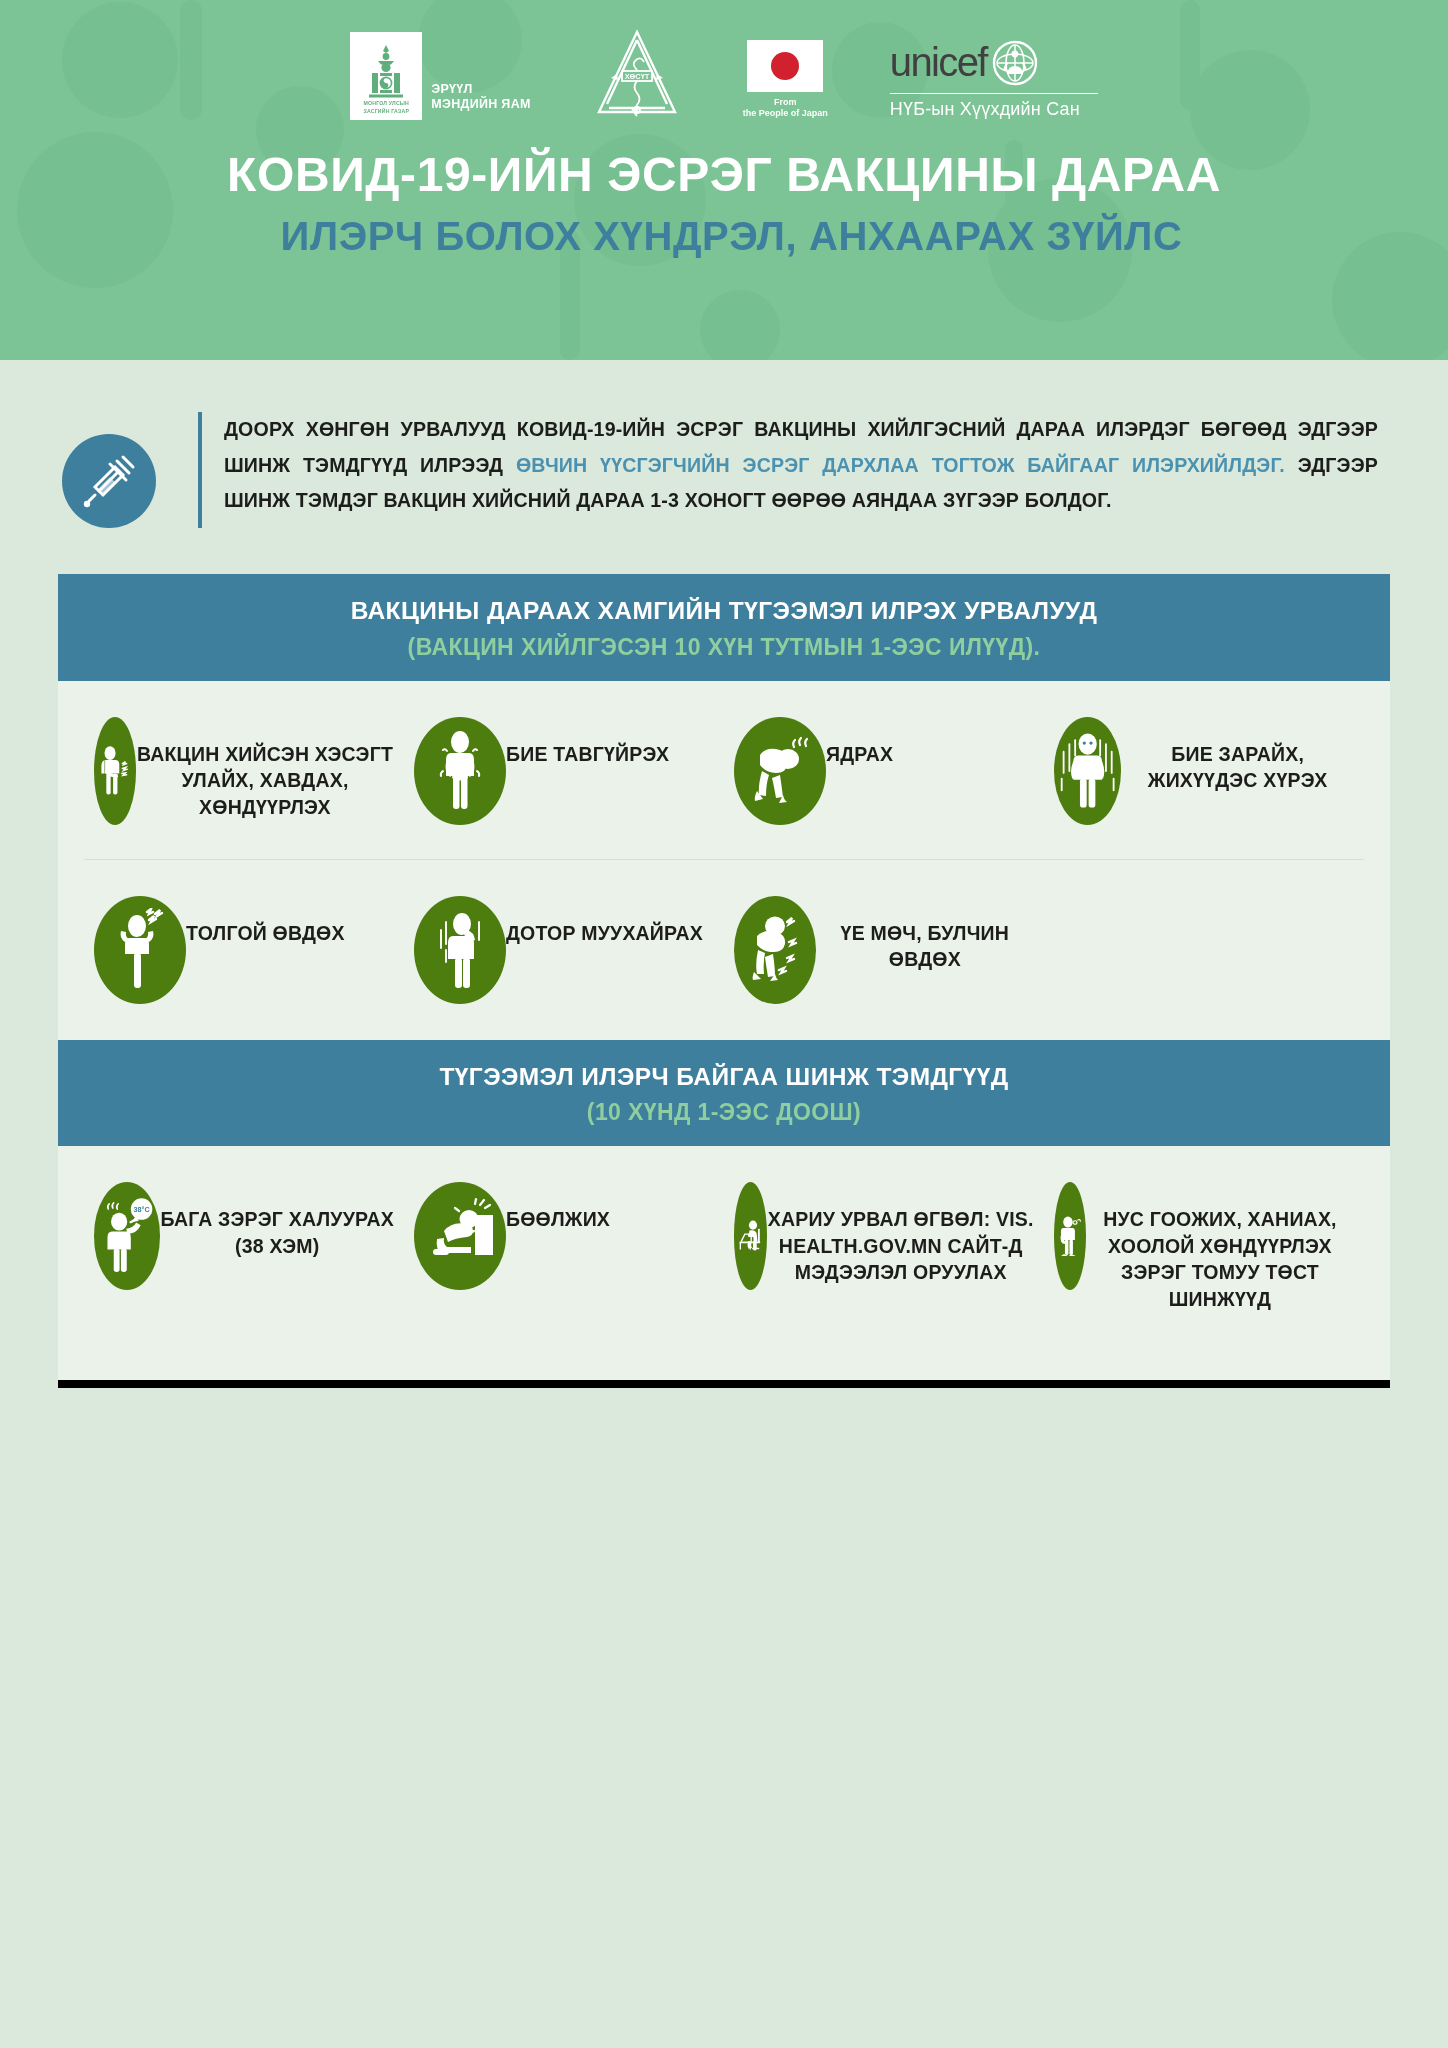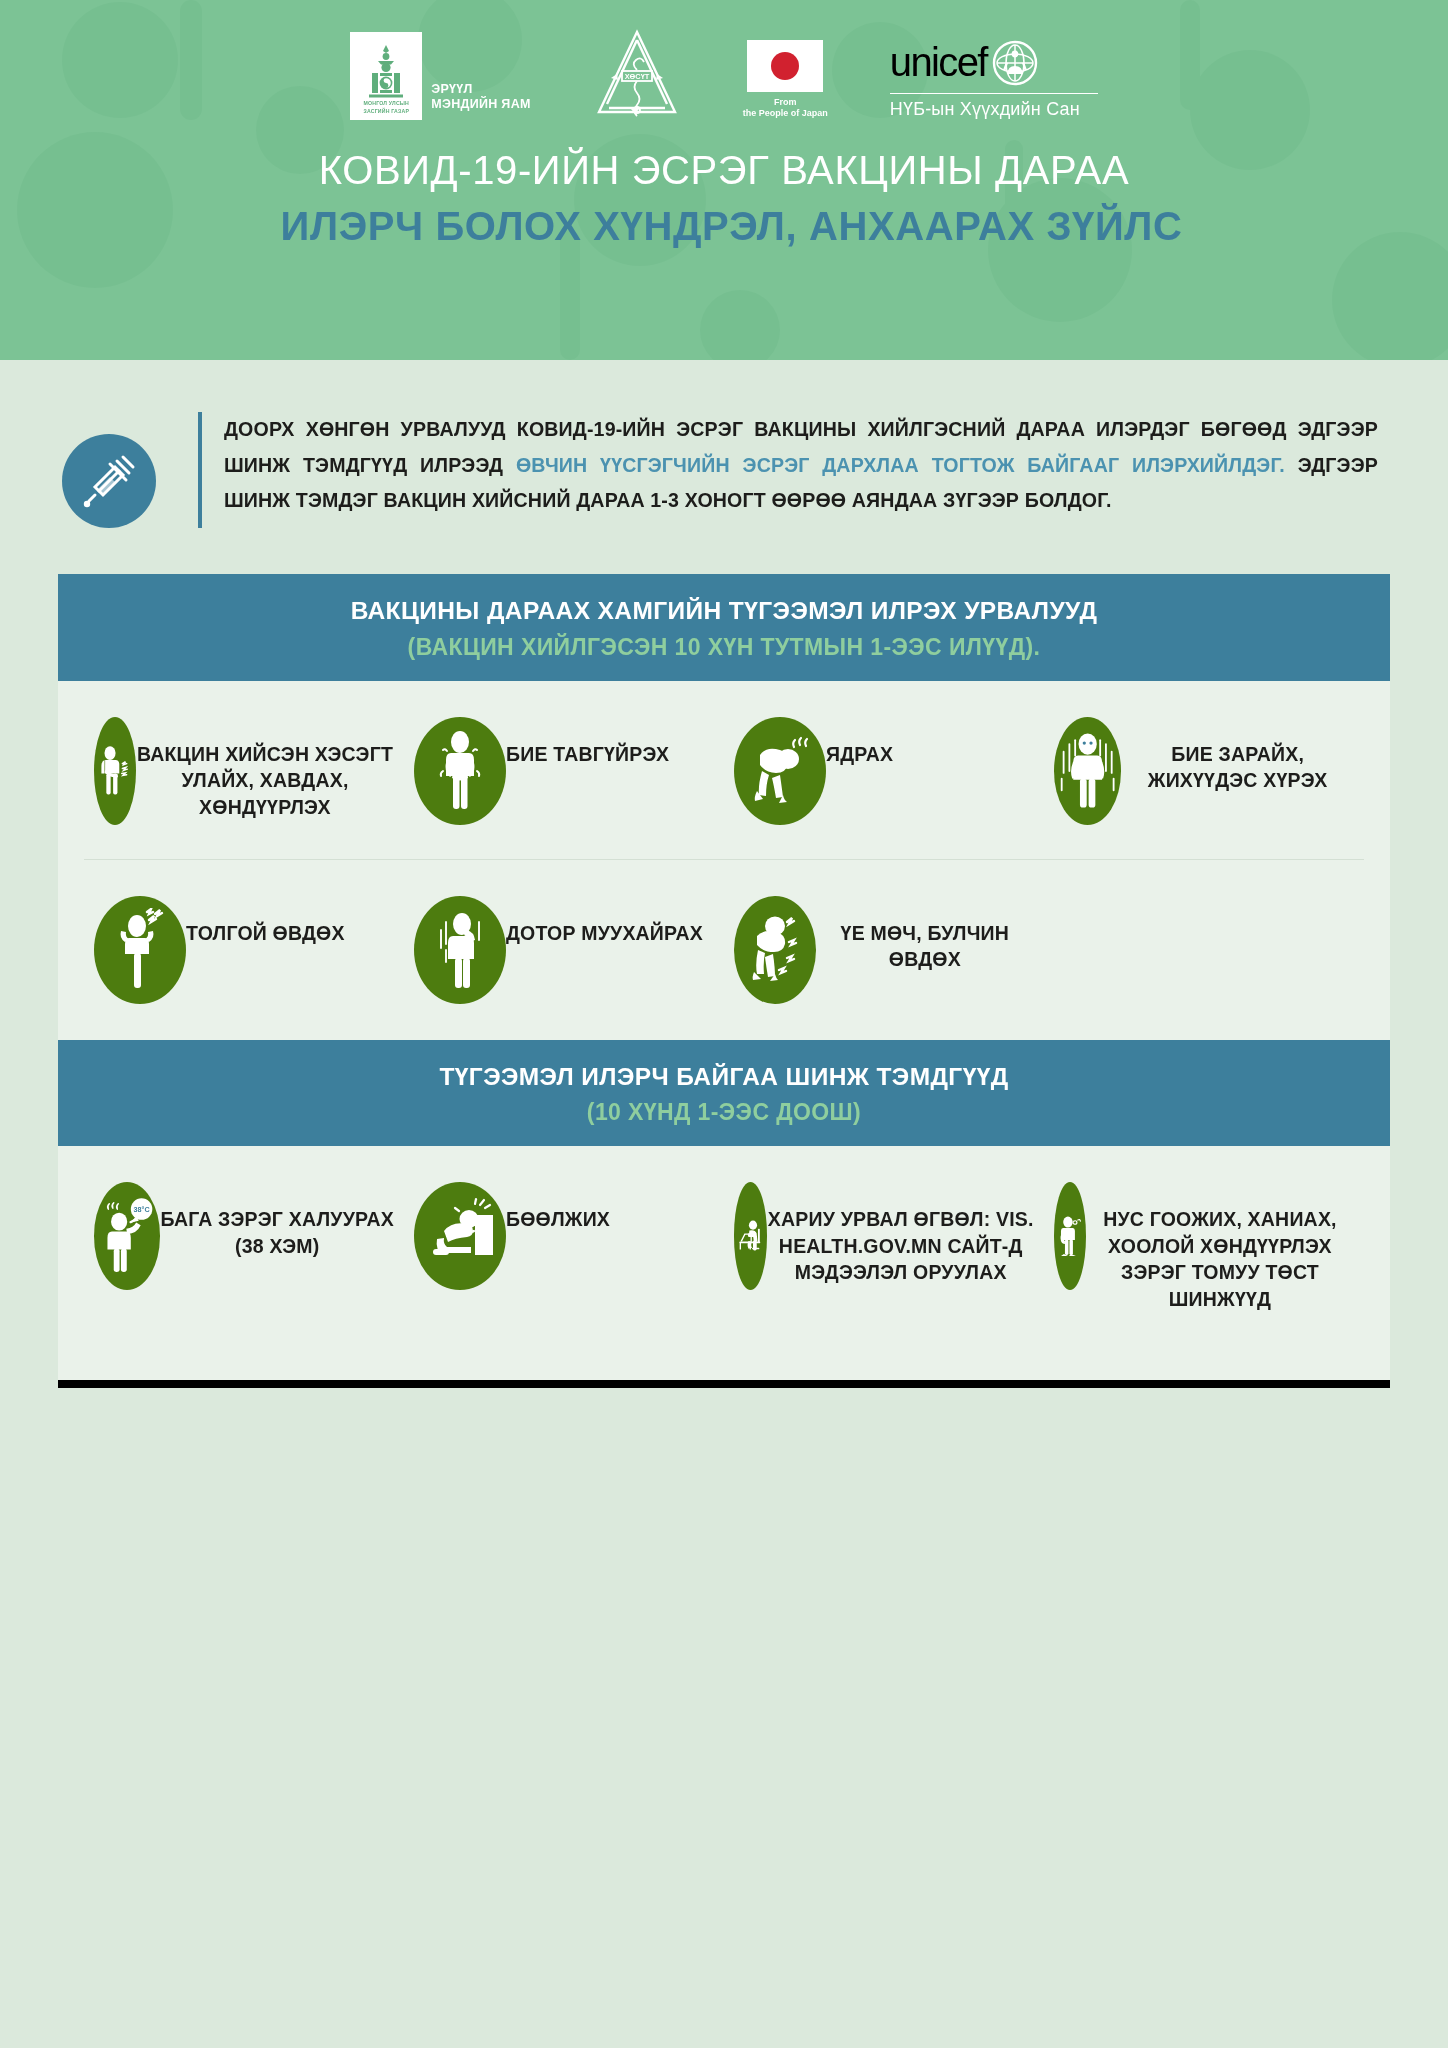--- a/index.html
+++ b/index.html
@@ -61,30 +61,30 @@
   }
   .jp-dot { width:28px; height:28px; border-radius:50%; background:#d1212f; }
   .jp-txt {
     margin-top:5px; font-size:9px; font-weight:bold; color:#fff;
     line-height:1.3; text-align:center;
   }
   
   .unicef { display:flex; flex-direction:column; align-items:flex-start; }
   .unicef-top { display:flex; align-items:center; gap:5px; }
   .unicef-word {
-    font-size:40px; color:#000000; letter-spacing:-1.6px;
+    font-size:40px; color:#404040; letter-spacing:-1.6px;
     line-height:.92; font-family:"Liberation Sans", sans-serif;
   }
   .unicef-emblem { width:46px; height:46px; }
   .unicef-rule { width:208px; height:1.4px; background:#fff; margin:7px 0 5px; }
   .unicef-sub { font-size:18px; color:#fff; letter-spacing:.2px; }
 
   .title-wrap { position:relative; text-align:center; margin-top:26px; }
   .title-1 {
-    font-size:40px; font-weight:normal; color:#ffffff;
+    font-size:48px; font-weight:bold; color:#ffffff;
     letter-spacing:.6px; line-height:1.2;
   }
   .title-2 {
     font-size:40px; font-weight:bold; color:#3d7f9c;
     letter-spacing:.6px; line-height:1.2; margin-top:8px;padding-left:15px;
   }
 
   
   .intro {
     display:flex; align-items:flex-start;

